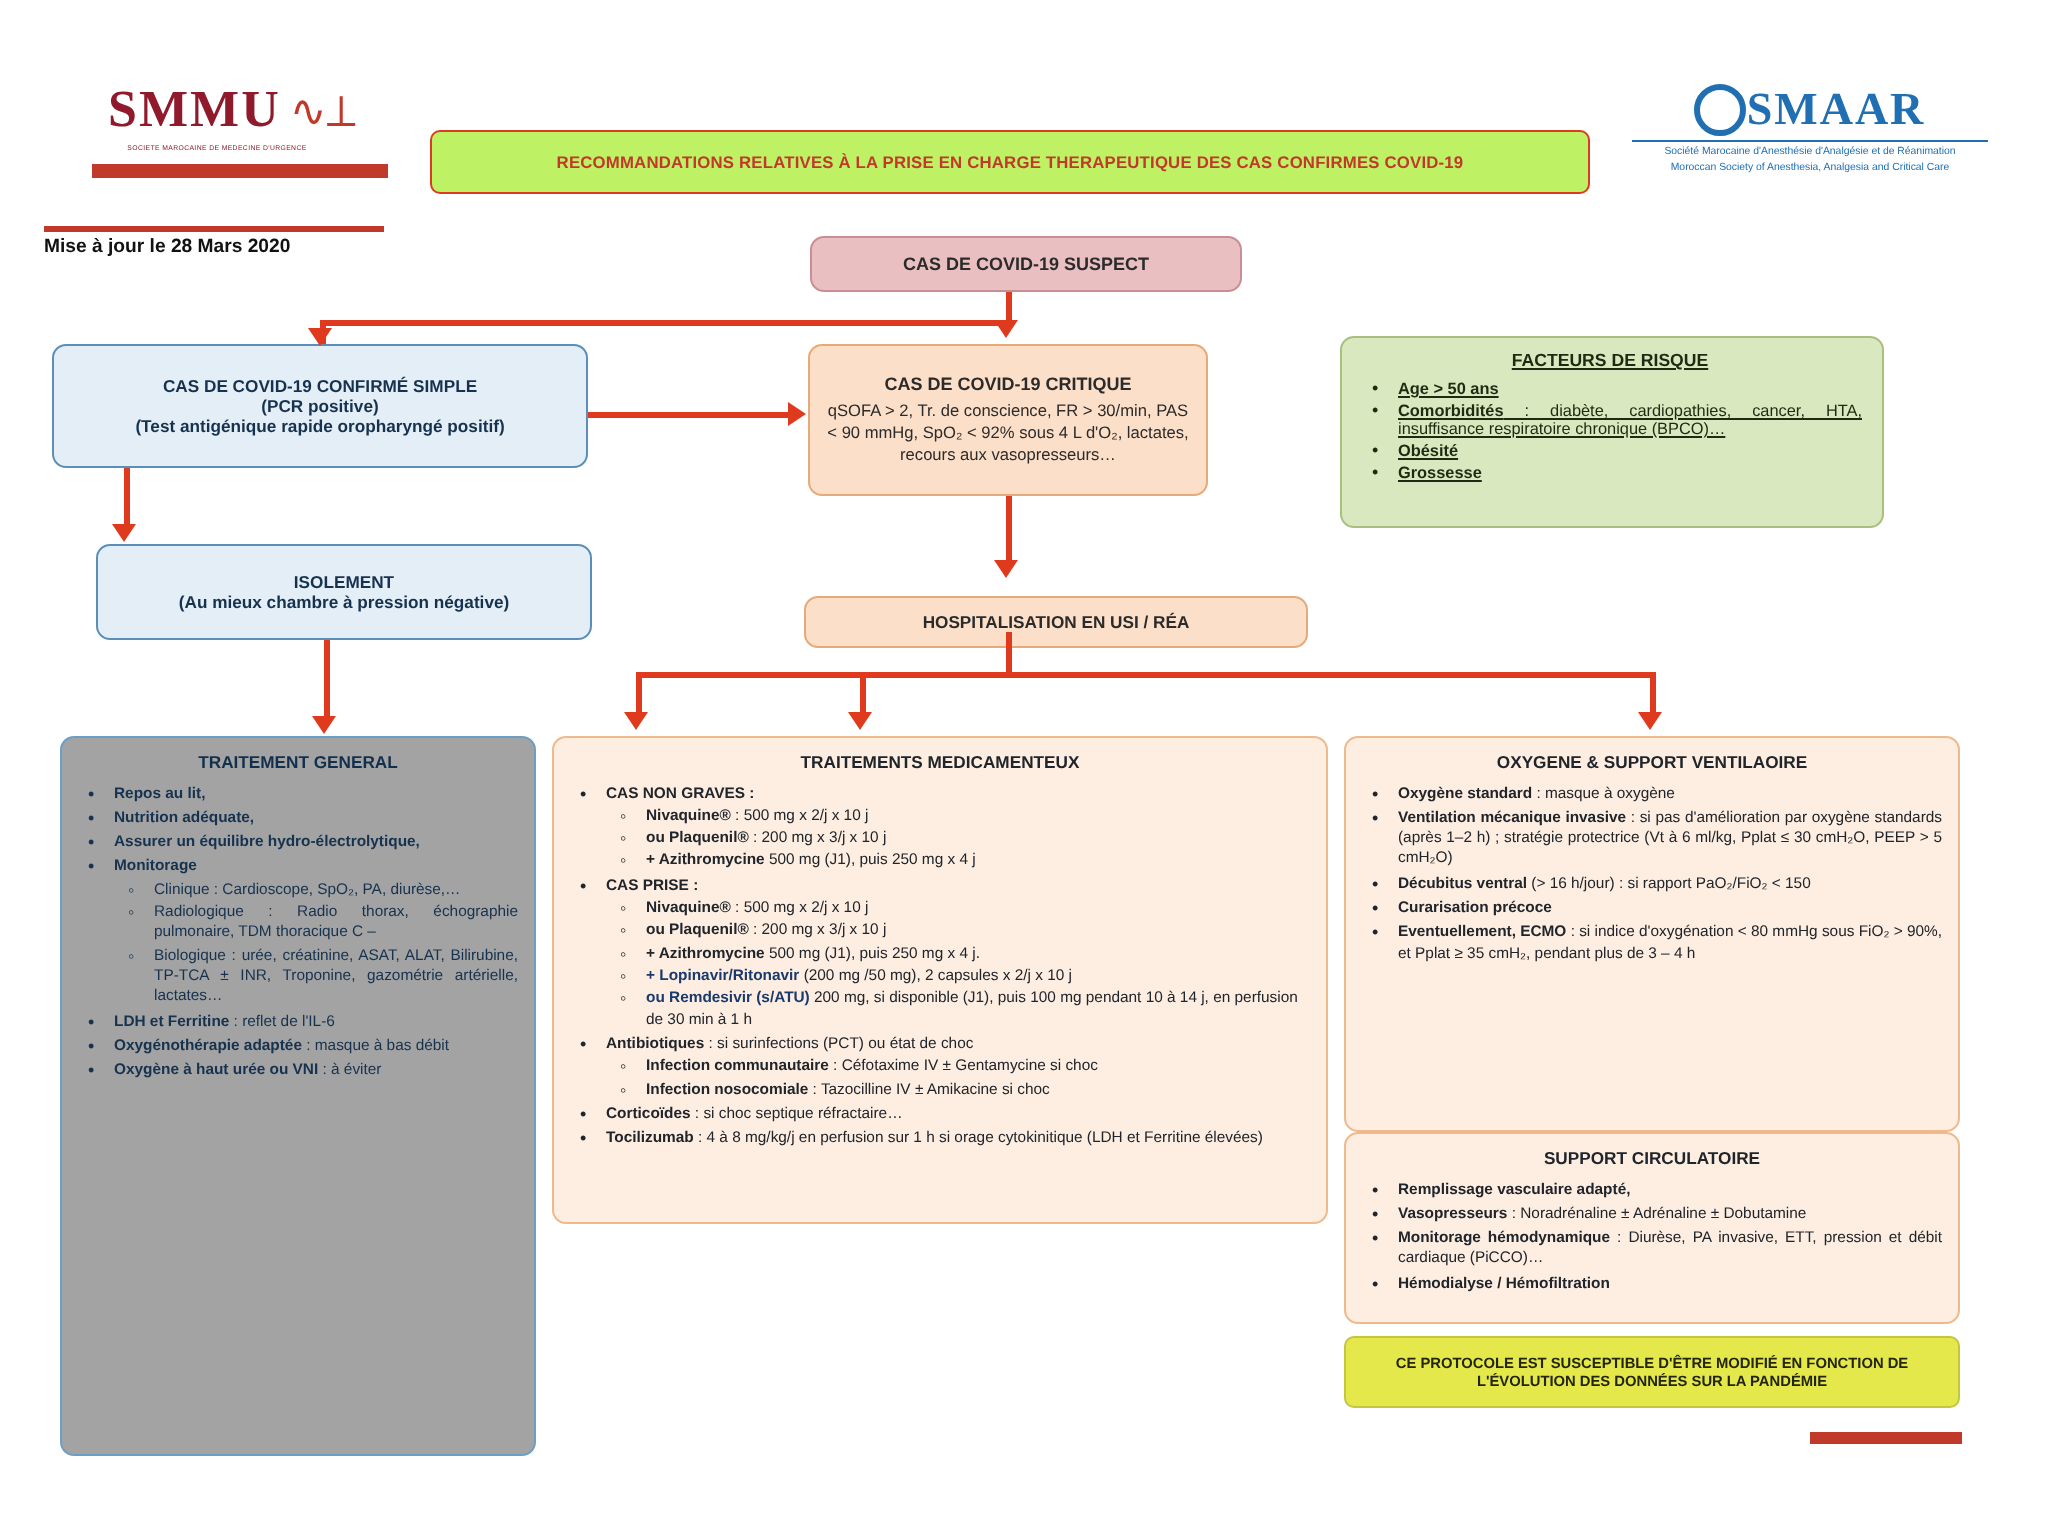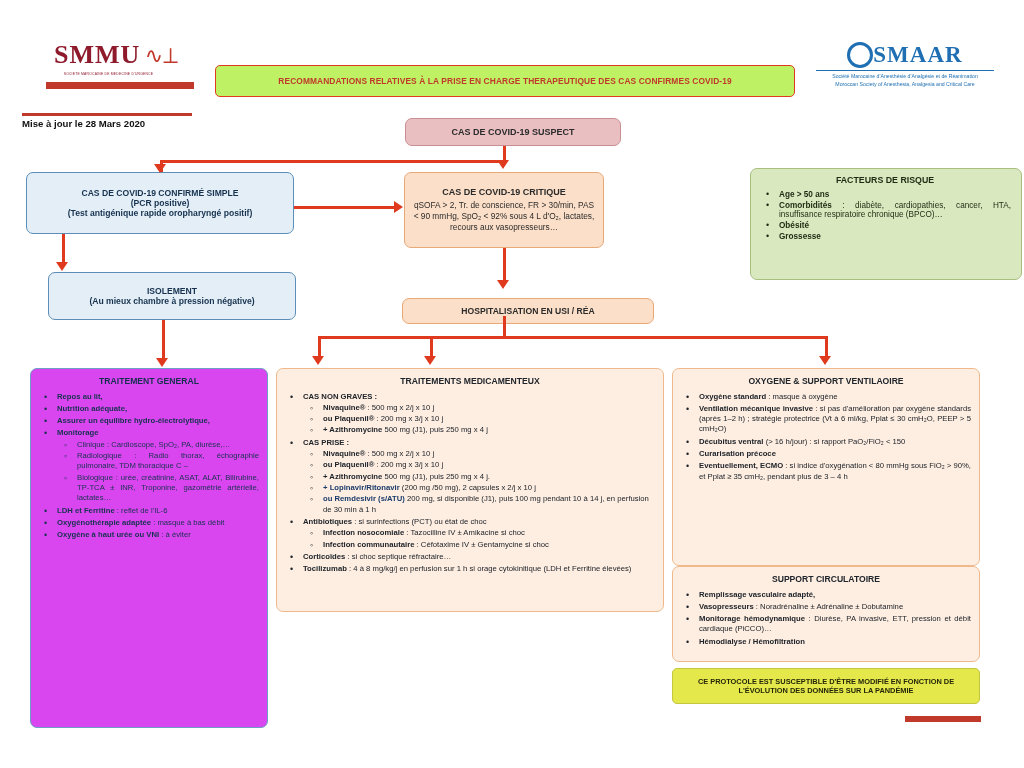--- a/index.html
+++ b/index.html
@@ -71,21 +71,21 @@
   }
   .greenbox {
     background:#d9e8bf; border:1.2px solid #a8bf80;
     font-size:8.2px; color:#1d2b12; padding:6px 10px 6px 8px;
   }
   .cardpeach {
     background:#fdeee1; border:1.2px solid #f0b98c; border-radius:7px;
     padding:6px 8px; font-size:7.7px; color:#20242b; line-height:1.34;
   }
   .cardblue {
-    background:#d946ef; border:1.3px solid #6d9fc6; border-radius:7px;
+    background:#a3a3a3; border:1.3px solid #6d9fc6; border-radius:7px;
     padding:6px 8px; font-size:7.7px; color:#16324f; line-height:1.34;
   }
   .card-title {
     text-align:center; font-weight:bold; font-size:8.6px; margin:1px 0 4px 0;
   }
   .cardblue .card-title { color:#12304d; }
   .cardpeach .card-title { color:#20242b; }
 
   ul.l1 { margin:0; padding-left:12px; list-style:none; }
   ul.l1 > li { position:relative; padding-left:6px; margin-bottom:2px; }
@@ -155,21 +155,21 @@
   <div style="line-height:1.35;">qSOFA &gt; 2, Tr. de conscience, FR &gt; 30/min, PAS &lt; 90 mmHg, SpO₂ &lt; 92% sous 4 L d'O₂, lactates, recours aux vasopresseurs…</div>
 </div>
 
 <div class="abs box bluebox" id="n-isolement" style="left:48px; top:272px; width:248px; height:48px;">
   <div><b>ISOLEMENT</b></div>
   <div><b>(Au mieux chambre à pression négative)</b></div>
 </div>
 
 <div class="abs box peachbox" id="n-hosp" style="left:402px; top:298px; width:252px; height:26px; display:flex; align-items:center; justify-content:center; font-weight:bold; font-size:8.6px;">HOSPITALISATION EN USI / RÉA</div>
 
-<div class="abs box greenbox" id="n-risk" style="left:750px; top:168px; width:272px; height:112px;">
+<div class="abs box greenbox" id="n-risk" style="left:670px; top:168px; width:272px; height:96px;text-decoration:underline;">
   <div style="text-align:center; font-weight:bold; font-size:8.8px; margin-bottom:5px;">FACTEURS DE RISQUE</div>
   <ul class="l1" style="padding-left:14px;">
     <li class="just"><b class="bold">Age &gt; 50 ans</b></li>
     <li class="just"><b class="bold">Comorbidités</b><span> :  diabète,  cardiopathies,  cancer, HTA,  insuffisance respiratoire chronique (BPCO)…</span></li>
     <li><b class="bold">Obésité</b></li>
     <li><b class="bold">Grossesse</b></li>
   </ul>
 </div>
 
 <div class="ln vln abs" style="left:503px; top:146px; height:16px;"></div>
@@ -235,22 +235,22 @@
       <ul class="l2">
         <li><b class="bold">Nivaquine®</b><span> : 500 mg x 2/j x 10 j</span></li>
         <li style="list-style:none;"><b class="bold">ou Plaquenil®</b><span> : 200 mg x 3/j x 10 j</span></li>
         <li style="list-style:none;"><b class="bold">+ Azithromycine</b><span> 500 mg (J1), puis 250 mg x 4 j.</span></li>
         <li style="list-style:none;"><b class="bold" style="color:#1a3a6b;">+ Lopinavir/Ritonavir</b><span> (200 mg /50 mg), 2 capsules x 2/j x  10 j</span></li>
         <li style="list-style:none;"><b class="bold" style="color:#1a3a6b;">ou Remdesivir (s/ATU)</b><span> 200 mg, si disponible (J1), puis 100 mg pendant 10 à 14 j, en perfusion de 30 min à 1 h</span></li>
       </ul>
     </li>
     <li><b class="bold">Antibiotiques</b><span> : si surinfections (PCT) ou état de choc</span>
       <ul class="l2">
+        <li><b class="bold">Infection communautaire</b><span> : Céfotaxime IV ± Gentamycine si choc</span></li>
         <li><b class="bold">Infection nosocomiale</b><span> : Tazocilline IV ± Amikacine si choc</span></li>
-        <li><b class="bold">Infection communautaire</b><span> : Céfotaxime IV ± Gentamycine si choc</span></li>
       </ul>
     </li>
     <li><b class="bold">Corticoïdes</b><span> : si choc septique réfractaire…</span></li>
     <li><b class="bold">Tocilizumab</b><span> : 4 à 8 mg/kg/j en perfusion sur 1 h si orage cytokinitique (LDH et Ferritine élevées)</span></li>
   </ul>
 </div>
 
 <div class="abs cardpeach" id="c-oxygene" style="left:672px; top:368px; width:308px; height:198px;">
   <div class="card-title">OXYGENE &amp; SUPPORT VENTILAOIRE</div>
   <ul class="l1">

